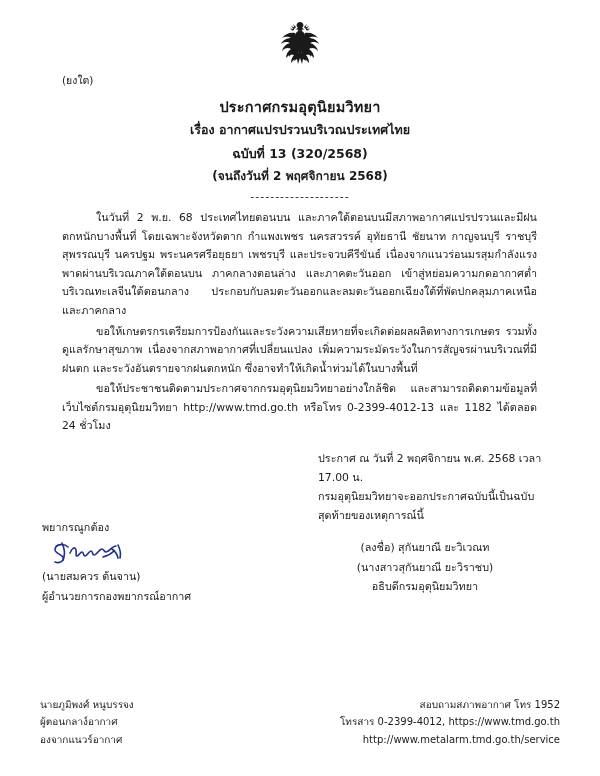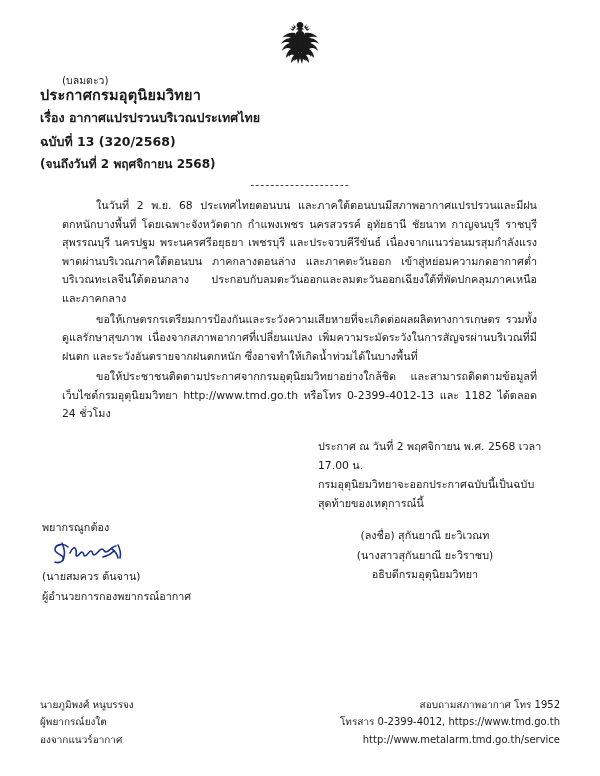--- a/index.html
+++ b/index.html
@@ -33,21 +33,22 @@
     width: 100%;
     text-align: center;
     padding-top: 20px;
     height: 58px;
   }
   .garuda svg {
     display: block;
     margin: 0 auto;
   }
   .title-block {
-    margin-top: 6px;
+    text-align: center;
+    margin-top: 18px;
   }
   .title-main {
     font-size: 14.5px;
     font-weight: bold;
     letter-spacing: 0.2px;
     line-height: 1.6;
   }
   .title-sub {
     font-size: 12.5px;
     font-weight: bold;
@@ -130,21 +131,21 @@
   }
   .footer-left {
     text-align: left;
   }
 </style>
 </head>
 <body>
 
 <div class="page">
 
-  <div class="copy-mark">(บลมตะว)</div>
+  <div class="copy-mark">(ยงใต)</div>
 
   <div class="garuda">
     <svg width="60" height="48" viewBox="0 0 60 48" aria-hidden="true">
       <g fill="#1a1a1a">
 
         <path d="M30 2 c-2 0 -3.4 1.4 -3.4 3.2 0 1.2 .6 2 1.4 2.6 l-2.2 1.4 2.6 .6 -1 1.6 2.6 -.6 2.6 .6 -1 -1.6 2.6 -.6 -2.2 -1.4 c.8 -.6 1.4 -1.4 1.4 -2.6 C33.4 3.4 32 2 30 2 z"></path>
 
         <path d="M26 7 l-3 -3 1.6 3.6 -3.6 -1.6 2.6 3 -3.8 -.4 3.2 2.2 z"></path>
         <path d="M34 7 l3 -3 -1.6 3.6 3.6 -1.6 -2.6 3 3.8 -.4 -3.2 2.2 z"></path>
 
@@ -201,21 +202,21 @@
         </g>
       </svg>
     </div>
     <div>(นายสมควร ต้นจาน)</div>
     <div>ผู้อำนวยการกองพยากรณ์อากาศ</div>
   </div>
 
   <div class="footer">
     <div class="footer-left">
       <div>นายภูมิพงศ์ หนูบรรจง</div>
-      <div>ผู้พยากรณ์ยงใต</div>
+      <div>ผู้ตอนกลาง์อากาศ</div>
       <div>องจากแนวร์อากาศ</div>
     </div>
     <div class="footer-right">
       <div>สอบถามสภาพอากาศ โทร 1952</div>
       <div>โทรสาร 0-2399-4012, https://www.tmd.go.th</div>
       <div>http://www.metalarm.tmd.go.th/service</div>
     </div>
   </div>
 
 </div>

